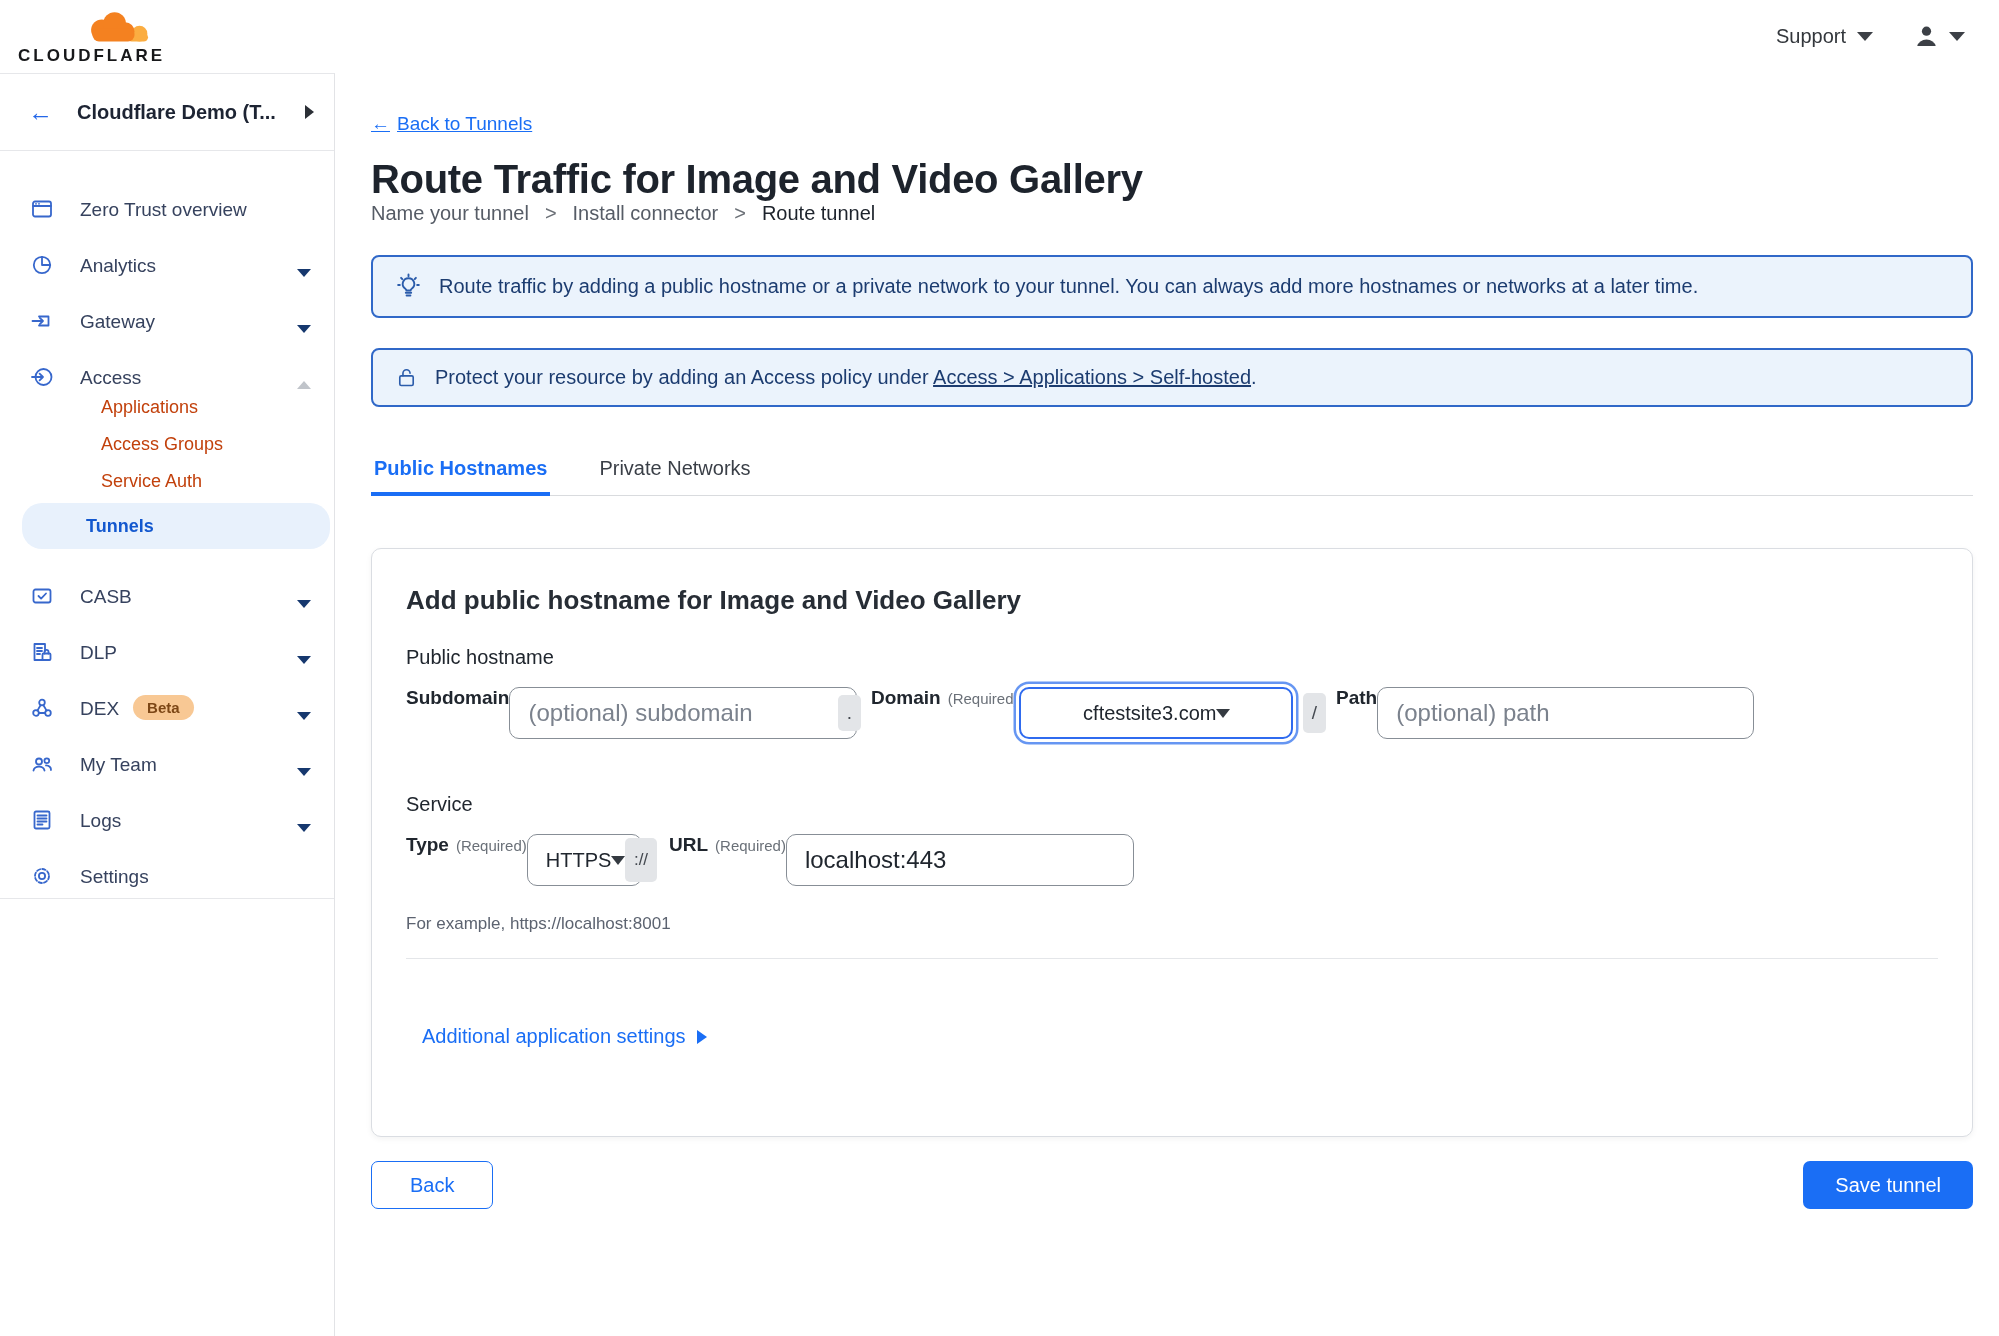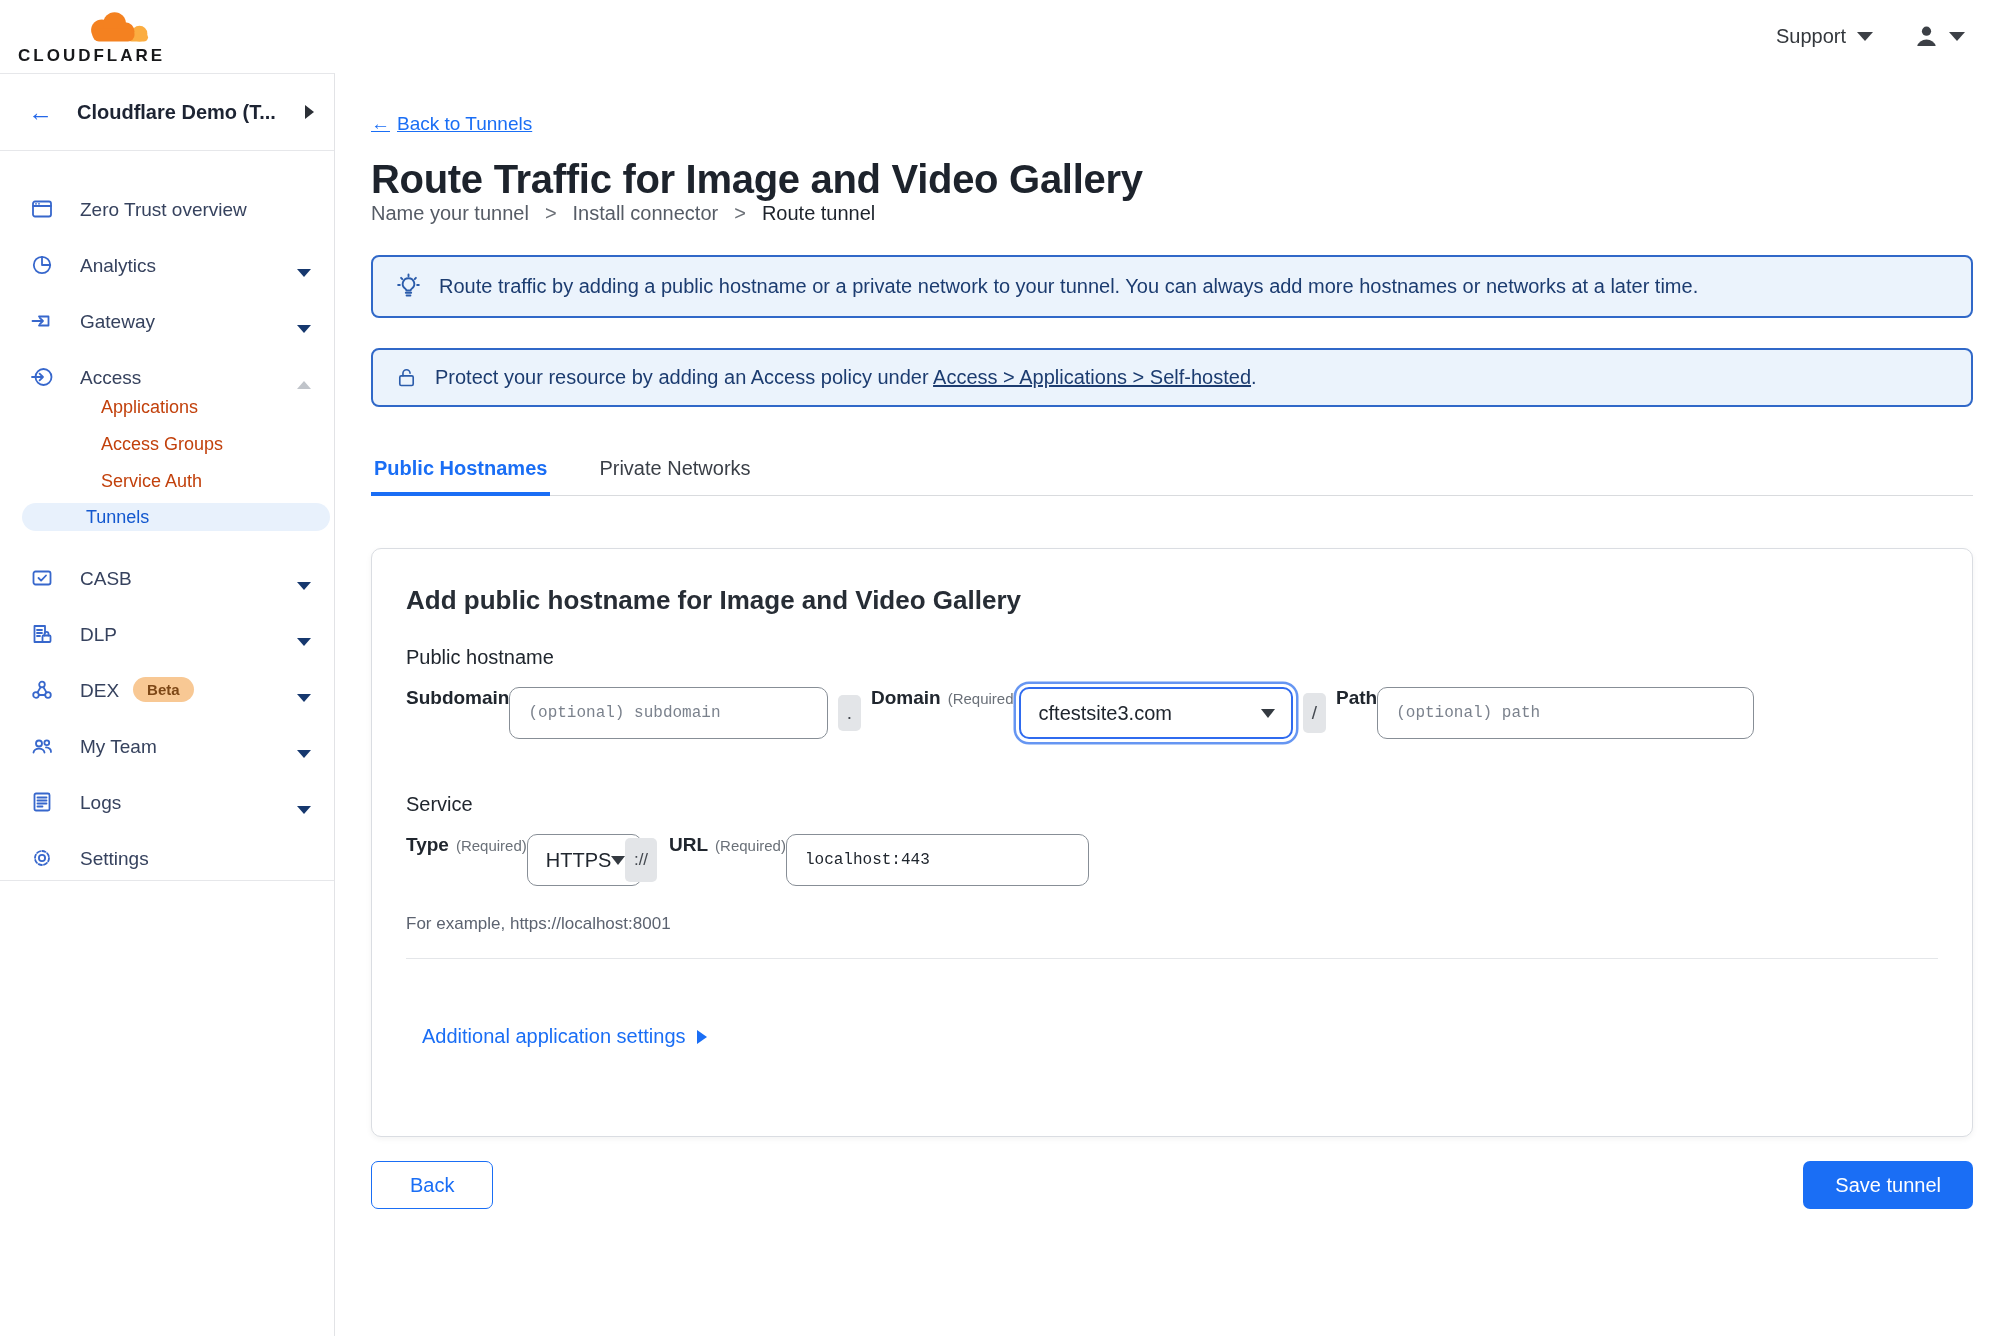--- a/index.html
+++ b/index.html
@@ -41,22 +41,22 @@
   nav{padding-top:14px}
   .nav-item{display:flex;align-items:flex-end;height:56px;padding:0 23px 0 30px;cursor:pointer}
   .nav-icon{width:24px;height:24px;flex:none}
   .nav-label{margin-left:26px;font-size:19px;color:var(--sidebar_text)}
   .spacer{flex:1}
   .nav-caret{width:0;height:0;border-left:7px solid transparent;border-right:7px solid transparent;
              border-top:8px solid #16386e}
   .nav-caret.up{border-top:none;border-bottom:8px solid #c0c4ca}
   .sub-item{height:37px;display:flex;align-items:center;padding-left:101px;font-size:18px;
             color:#c2410c;cursor:pointer}
-  .sub-item.selected{background:var(--selected_bg);color:var(--selected_text);font-weight:400;
-            margin:3px 4px 3px 22px;padding-left:64px;height:28px;border-radius:20px}
+  .sub-item.selected{background:var(--selected_bg);color:var(--selected_text);font-weight:700;
+            margin:3px 4px 3px 22px;padding-left:64px;height:46px;border-radius:20px}
   .badge{background:var(--badge_bg);color:var(--badge_text);font-size:15px;font-weight:600;
          padding:4px 14px;border-radius:14px;margin-left:14px}
   .sidebar-end-divider{border-top:1px solid #e6e7ea;margin-top:10px}
 
   
   main{flex:1;padding:40px 26px 0 36px}
   .backlink{color:var(--accent);font-size:19px;text-decoration:underline;cursor:pointer;
             display:inline-flex;align-items:center;gap:7px}
   h1{font-size:40px;font-weight:700;color:#1d232c;margin:22px 0 0;letter-spacing:-.3px}
   .steps{display:flex;align-items:center;gap:16px;font-size:20px;color:#565c66;}
@@ -75,26 +75,26 @@
               margin-bottom:-1px;padding-bottom:12px}
 
   .card{border:1px solid #dadde2;border-radius:10px;margin-top:52px;
         padding:36px 34px 88px;box-shadow:0 2px 6px rgba(0,0,0,.05);background:#fff}
   .card h2{font-size:26px;font-weight:700;color:#272d35;margin:0}
   .section-label{font-size:20px;color:#20262e;margin-top:30px}
   .fields-row{display:flex;align-items:flex-end;margin-top:18px}
   .field{display:flex;flex-direction:row}
   .field-label{font-size:19px;font-weight:700;color:#20262e;margin-bottom:10px}
   .req{font-weight:400;font-size:15px;color:#6a7078;margin-left:7px}
-  input.text{height:52px;border:1.5px solid var(--input_border);border-radius:10px;font-size:16px;
-        padding:0 18px;color:#20262e;background:#fff;font-family:Liberation Mono, monospace;outline:none}
+  input.text{height:52px;border:1.5px solid var(--input_border);border-radius:10px;font-size:24px;
+        padding:0 18px;color:#20262e;background:#fff;font-family:Liberation Sans, sans-serif;outline:none}
   input.text::placeholder{color:#7b828d}
   .url-input{background:var(--url_bg)}
   .select{height:52px;border:1.5px solid var(--input_border);border-radius:10px;display:flex;
-        align-items:center;justify-content:space-between;padding:0 16px 0 18px;font-size:20px;
+        align-items:center;justify-content:center;padding:0 16px 0 18px;font-size:20px;
         color:#20262e;background:#fff;cursor:pointer}
   .select.focused{border:2px solid var(--focus);
         box-shadow:0 0 0 3px #fff,0 0 0 5.5px #6696f2}
   .sel-caret{width:0;height:0;border-left:7px solid transparent;border-right:7px solid transparent;
         border-top:9px solid #343a41}
   .chip{background:#e3e5e8;border-radius:5px;display:flex;align-items:center;justify-content:center;
         color:#43484f;font-size:19px}
   .chip-dot{width:23px;height:36px;margin:0 10px 8px}
   .chip-slash{width:23px;height:40px;margin:0 10px 6px}
   .chip-scheme{width:32px;height:44px;margin:0 12px 4px;font-size:17px}

